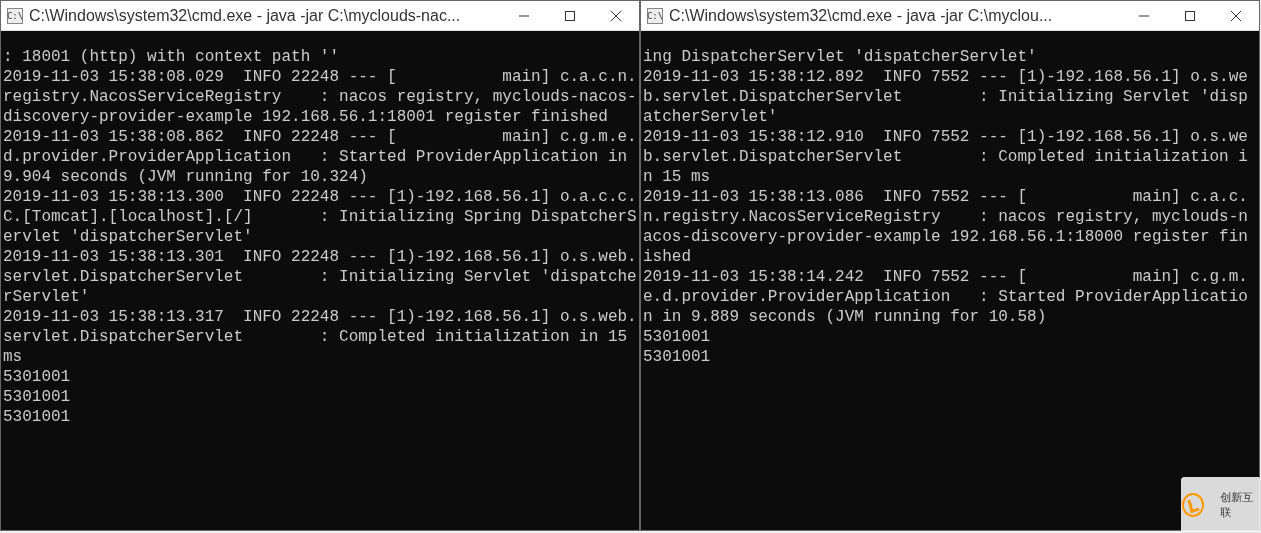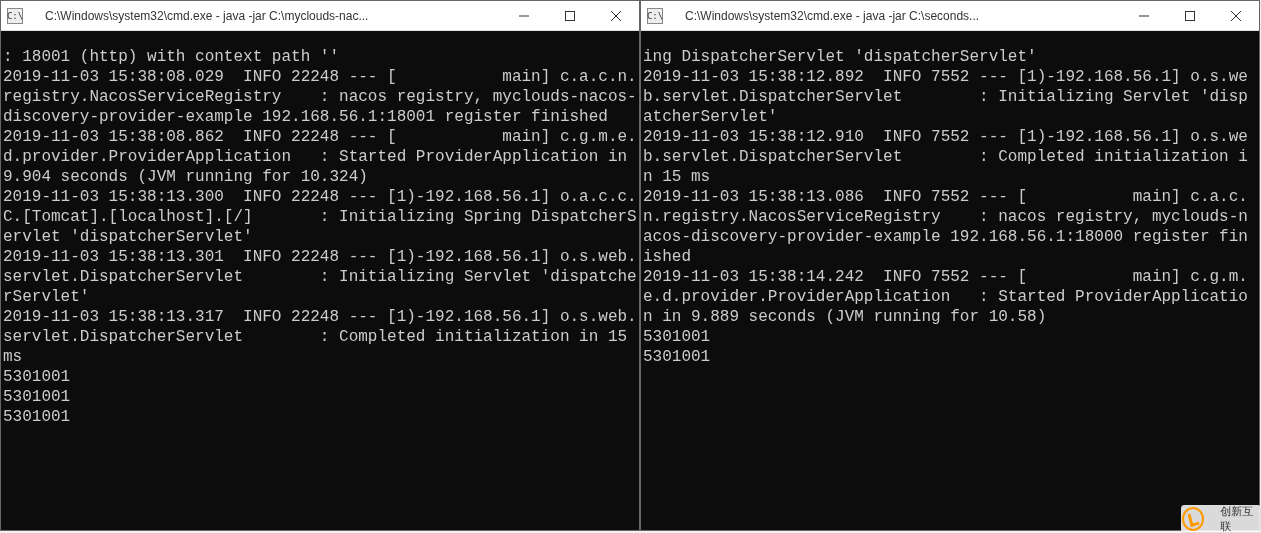--- a/index.html
+++ b/index.html
@@ -46,26 +46,25 @@
       align-items: center;
       justify-content: center;
       border: 1px solid #888;
       font-size: 9px;
       color: #333;
       background: #eee;
       font-family: monospace;
     }
     .titlebar-text {
       flex: 1;
-      font-size: 12px;
+      font-size: 16px;
       color: #333;
       white-space: nowrap;
       overflow: hidden;
       text-overflow: ellipsis;
-      margin-left: 16px;
     }
     .titlebar-controls {
       display: flex;
       height: 100%;
     }
     .titlebar-btn {
       width: 46px;
       height: 100%;
       display: flex;
       align-items: center;
@@ -88,21 +87,21 @@
       padding: 16px 2px;
       white-space: pre-wrap;
       word-break: break-all;
       overflow: hidden;
     }
     .watermark {
       position: absolute;
       right: 0;
       bottom: 0;
       width: 80px;
-      height: 28px;
+      height: 56px;
       background: rgba(255, 255, 255, 0.85);
       border: 1px solid #ddd;
       border-radius: 3px;
       display: flex;
       align-items: center;
       justify-content: center;
       gap: 16px;
       font-size: 11px;
       color: #333;
     }
@@ -163,21 +162,21 @@
 2019-11-03 15:38:13.301  INFO 22248 --- [1)-192.168.56.1] o.s.web.servlet.DispatcherServlet        : Initializing Servlet 'dispatcherServlet'
 2019-11-03 15:38:13.317  INFO 22248 --- [1)-192.168.56.1] o.s.web.servlet.DispatcherServlet        : Completed initialization in 15 ms
 5301001
 5301001
 5301001</div>
 </div>
 
 <div class="window window-right">
   <div class="titlebar">
     <div class="titlebar-icon">C:\</div>
-    <div class="titlebar-text">C:\Windows\system32\cmd.exe - java  -jar C:\seconds...</div>
+    <div class="titlebar-text">C:\Windows\system32\cmd.exe - java  -jar C:\myclou...</div>
     <div class="titlebar-controls">
       <div class="titlebar-btn">
         <svg viewBox="0 0 10 10">
             <line x1="0" y1="5" x2="10" y2="5" stroke="#333" stroke-width="1"></line>
           </svg>
       </div>
       <div class="titlebar-btn">
         <svg viewBox="0 0 10 10">
             <rect x="0.5" y="0.5" width="9" height="9" fill="none" stroke="#333" stroke-width="1"></rect>
           </svg>

